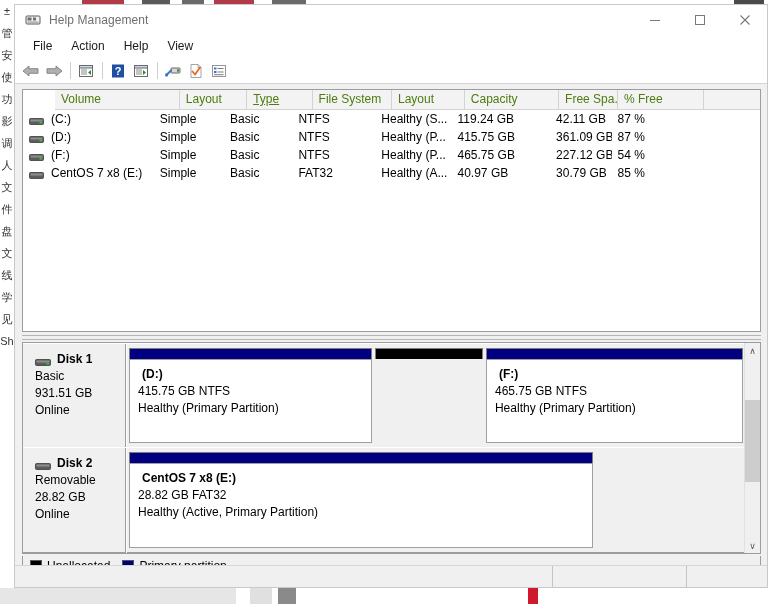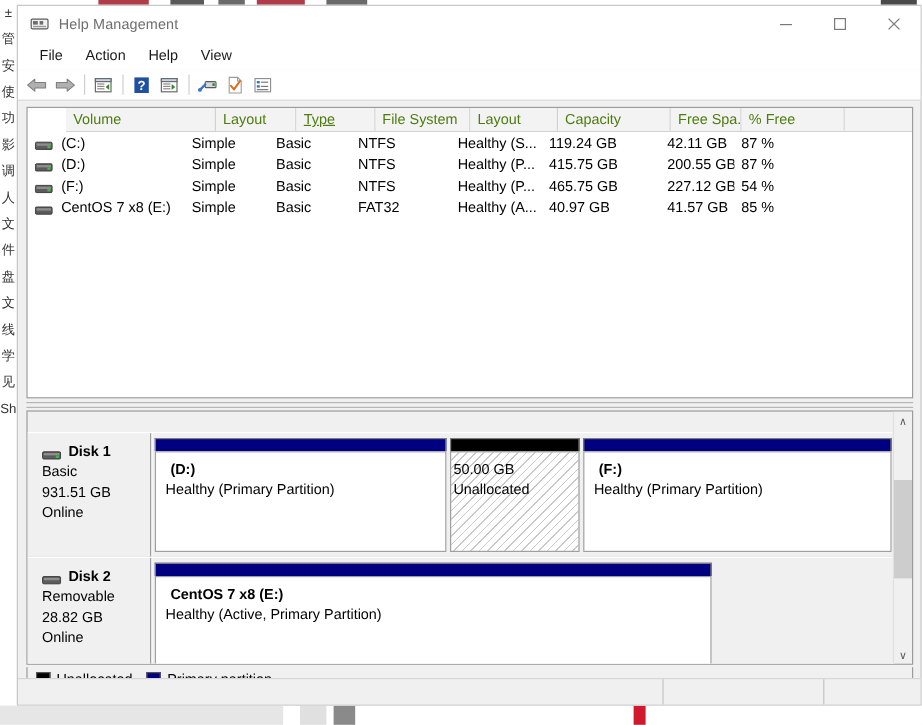--- a/index.html
+++ b/index.html
@@ -208,21 +208,21 @@
     width: 739px;
     height: 212px;
     background: #f0f0f0;
     border: 1px solid #9c9c9c;
     box-sizing: border-box;
     overflow: hidden;
   }
   .gv-inner {
     position: absolute;
     left: 0; top: 0;
-    width: 722px; height: 210px; margin-top: 17px;
+    width: 722px; height: 210px;
   }
 
   .disk-row {
     position: absolute;
     left: 0;
     width: 722px;
     background: #ffffff;
     border-top: 1px solid #ffffff;
   }
   .disk-info {
@@ -559,21 +559,21 @@
                 <rect x="1.5" y="2.5" width="12" height="2" fill="#8d8d8d"></rect>
                 <rect x="10.5" y="4.5" width="2.6" height="2" fill="#39c139"></rect>
               </svg></span>
             <span>(D:)</span>
           </div>
           <div class="lv-td" style="width: 72px;">Simple</div>
           <div class="lv-td" style="width: 70px;">Basic</div>
           <div class="lv-td" style="width: 85px;">NTFS</div>
           <div class="lv-td" style="width: 78px;">Healthy (P...</div>
           <div class="lv-td" style="width: 101px;">415.75 GB</div>
-          <div class="lv-td" style="width: 63px;">200.55 GB</div>
+          <div class="lv-td" style="width: 63px;">361.09 GB</div>
           <div class="lv-td" style="width: 92px;">87 %</div>
           <div class="lv-td" style="width: 60px;"></div>
         </div>
         <div class="lv-row">
           <div class="lv-td" style="width: 134px;">
             <span class="vol-icon"><svg width="15" height="9" viewBox="0 0 15 9">
                 <rect x="0.5" y="1.5" width="14" height="6" rx="1" fill="#5c5c5c" stroke="#3a3a3a" stroke-width="0.8"></rect>
                 <rect x="1.5" y="2.5" width="12" height="2" fill="#8d8d8d"></rect>
                 <rect x="10.5" y="4.5" width="2.6" height="2" fill="#39c139"></rect>
               </svg></span>
@@ -594,21 +594,21 @@
                 <rect x="0.5" y="1.5" width="14" height="6" rx="1" fill="#5c5c5c" stroke="#3a3a3a" stroke-width="0.8"></rect>
                 <rect x="1.5" y="2.5" width="12" height="2" fill="#8d8d8d"></rect>
               </svg></span>
             <span>CentOS 7 x8 (E:)</span>
           </div>
           <div class="lv-td" style="width: 72px;">Simple</div>
           <div class="lv-td" style="width: 70px;">Basic</div>
           <div class="lv-td" style="width: 85px;">FAT32</div>
           <div class="lv-td" style="width: 78px;">Healthy (A...</div>
           <div class="lv-td" style="width: 101px;">40.97 GB</div>
-          <div class="lv-td" style="width: 63px;">41.57 GB</div>
+          <div class="lv-td" style="width: 63px;">30.79 GB</div>
           <div class="lv-td" style="width: 92px;">85 %</div>
           <div class="lv-td" style="width: 60px;"></div>
         </div>
       </div>
   </div>
 
   <div class="splitter"></div>
 
   <div class="graphview">
     <div class="gv-inner" id="gv-inner">
@@ -624,34 +624,32 @@
             </div>
             <div>Basic</div>
             <div>931.51 GB</div>
             <div>Online</div>
           </div>
           <div class="parts">
             <div class="part" style="flex: 415.75 0 0px;">
               <div class="part-bar" style="background: rgb(0, 0, 128);"></div>
               <div class="part-body">
                 <div class="part-name">(D:)</div>
+                <div>415.75 GB NTFS</div>
                 <div>Healthy (Primary Partition)</div>
               </div>
             </div>
             <div class="part" style="flex: 185 0 0px;">
               <div class="part-bar" style="background: rgb(0, 0, 0);"></div>
-              <div class="part-body unalloc">
-                <div>50.00 GB</div>
-                <div>Unallocated</div>
-              </div>
             </div>
             <div class="part" style="flex: 440 0 0px;">
               <div class="part-bar" style="background: rgb(0, 0, 128);"></div>
               <div class="part-body">
                 <div class="part-name">(F:)</div>
+                <div>465.75 GB NTFS</div>
                 <div>Healthy (Primary Partition)</div>
               </div>
             </div>
           </div>
         </div>
         <div class="disk-row" style="top: 104px; height: 105px;">
           <div class="disk-info">
             <div class="disk-title">
               <span class="disk-icon"><svg width="16" height="9" viewBox="0 0 16 9">
                   <rect x="0.5" y="1.5" width="15" height="6" rx="1" fill="#5c5c5c" stroke="#3a3a3a" stroke-width="0.8"></rect>
@@ -661,20 +659,21 @@
             </div>
             <div>Removable</div>
             <div>28.82 GB</div>
             <div>Online</div>
           </div>
           <div class="parts">
             <div class="part" style="flex: 76 0 0px;">
               <div class="part-bar" style="background: rgb(0, 0, 128);"></div>
               <div class="part-body">
                 <div class="part-name">CentOS 7 x8  (E:)</div>
+                <div>28.82 GB FAT32</div>
                 <div>Healthy (Active, Primary Partition)</div>
               </div>
             </div>
             <div class="part" style="flex: 24 0 0px;"></div>
           </div>
         </div>
       </div>
 
     <div class="gv-scroll">
       <div class="sb-arrow" style="top:0;">∧</div>

